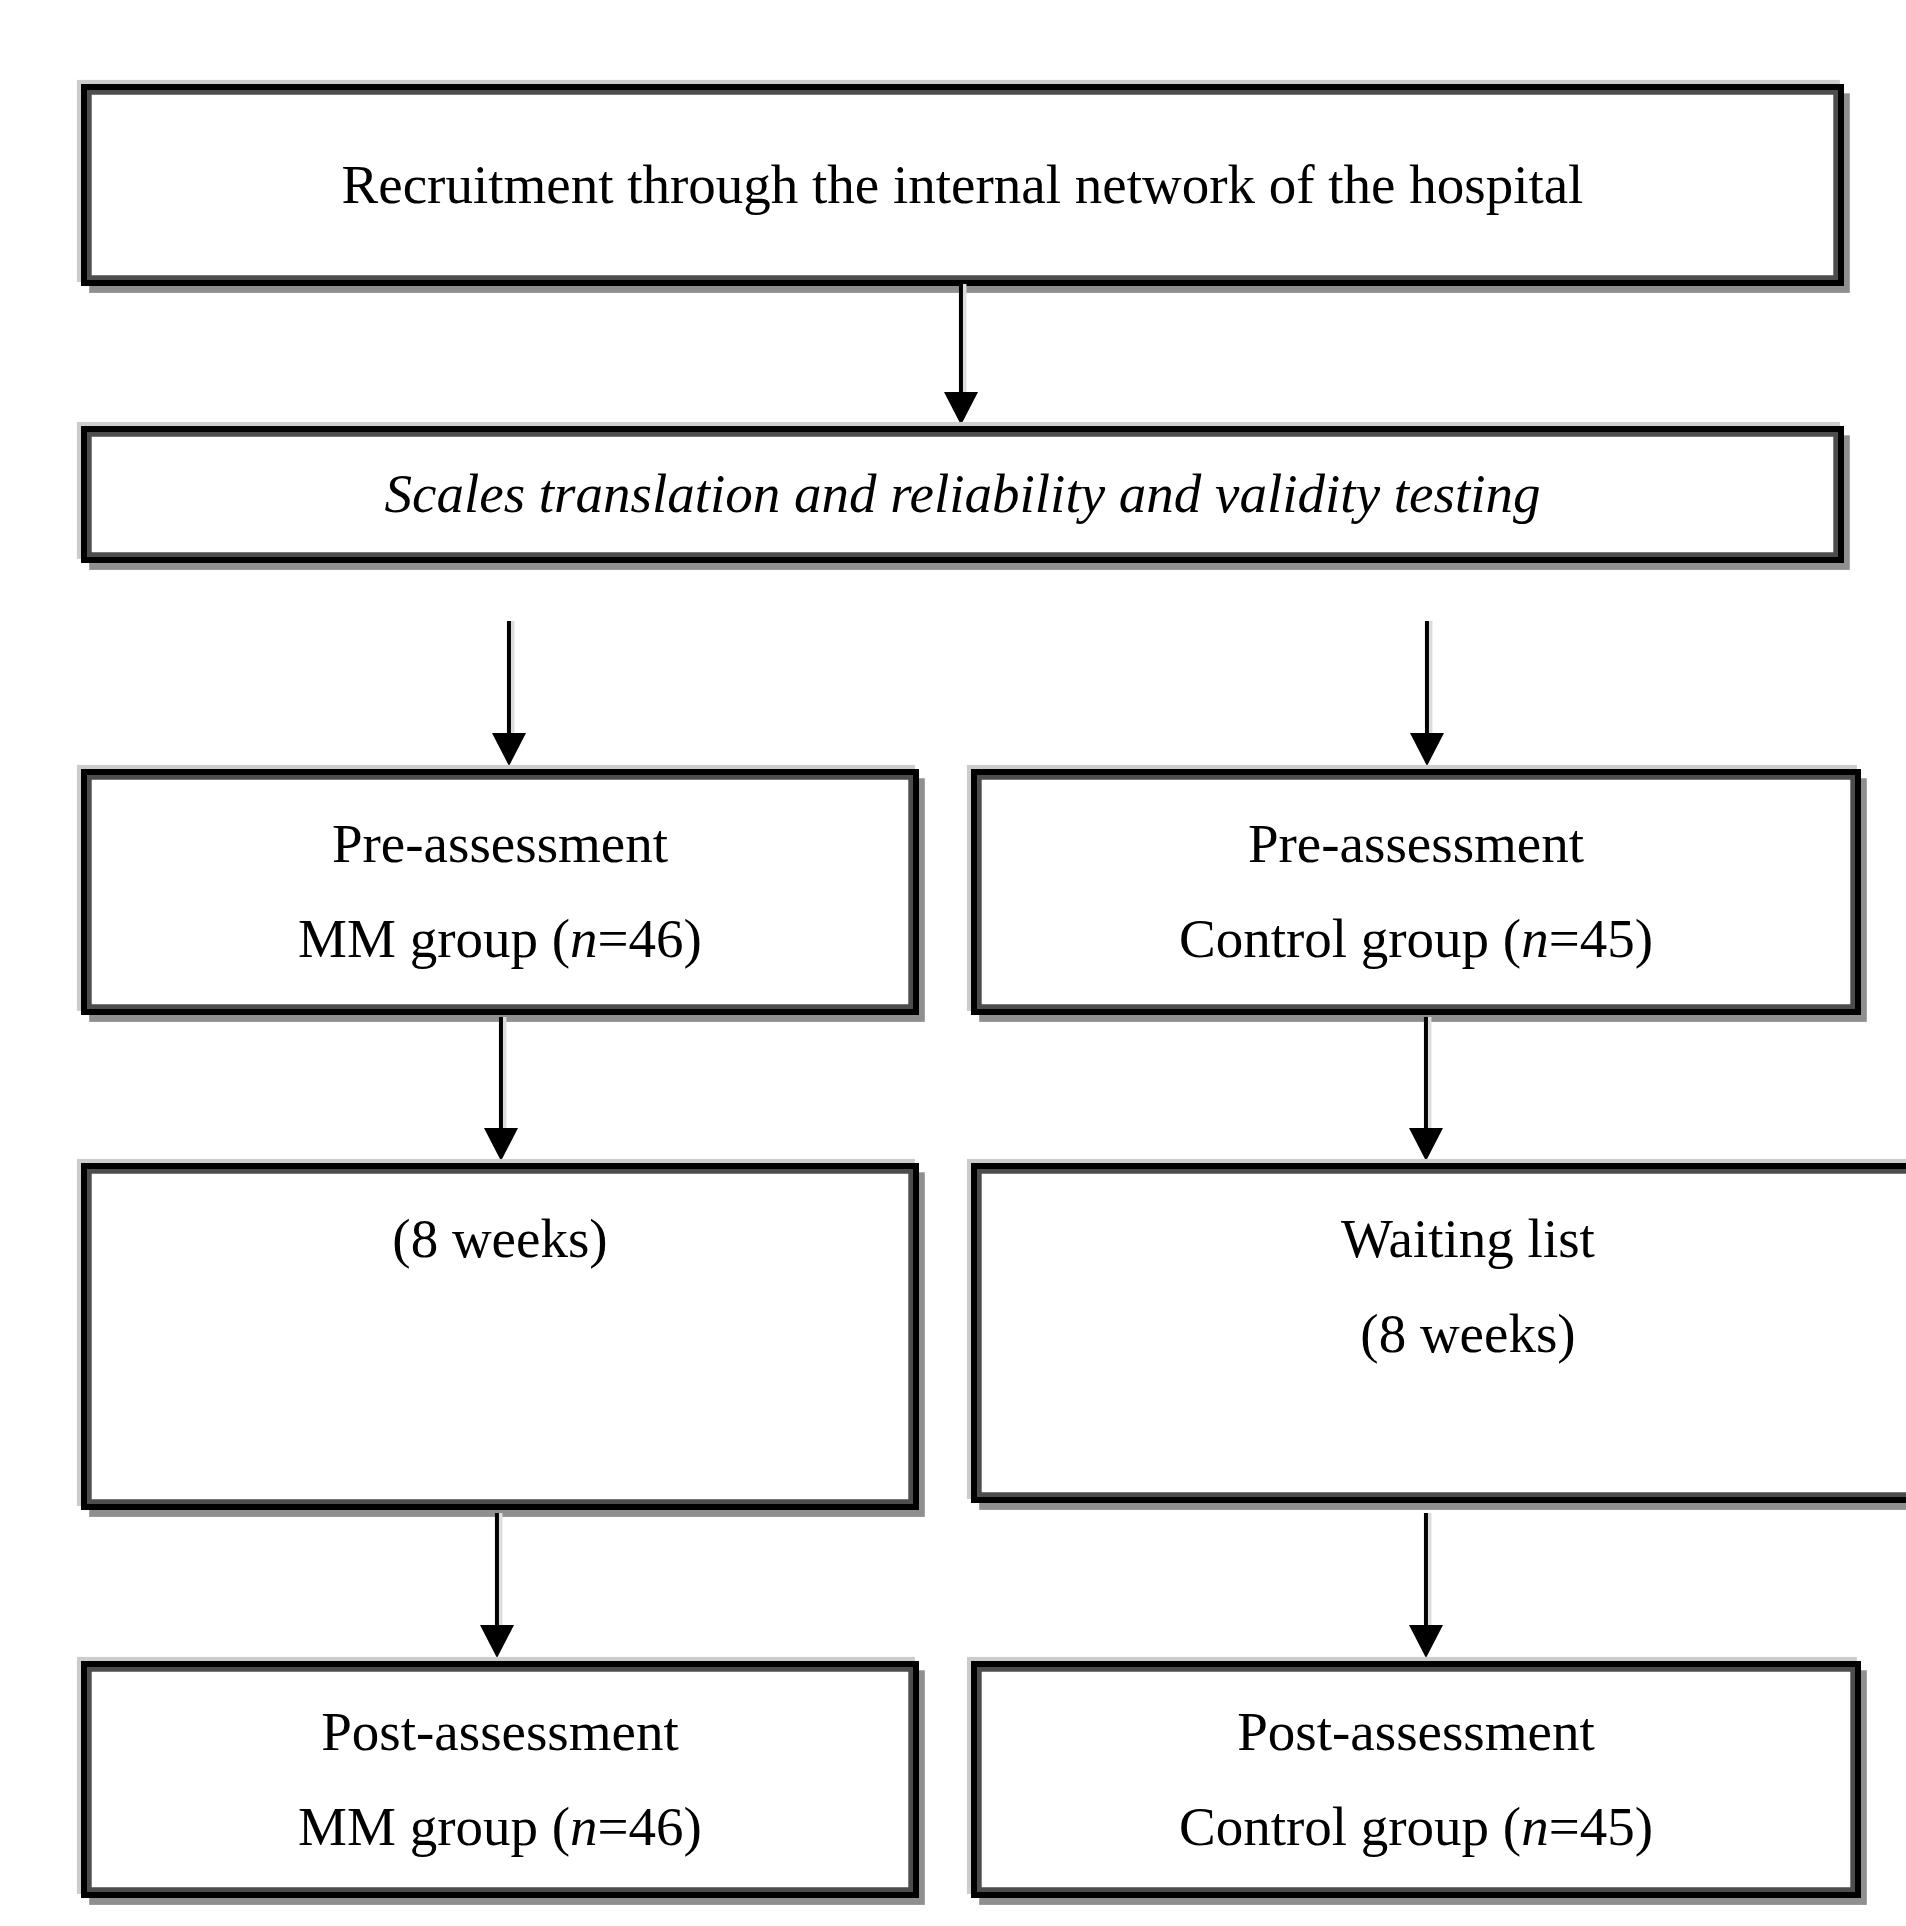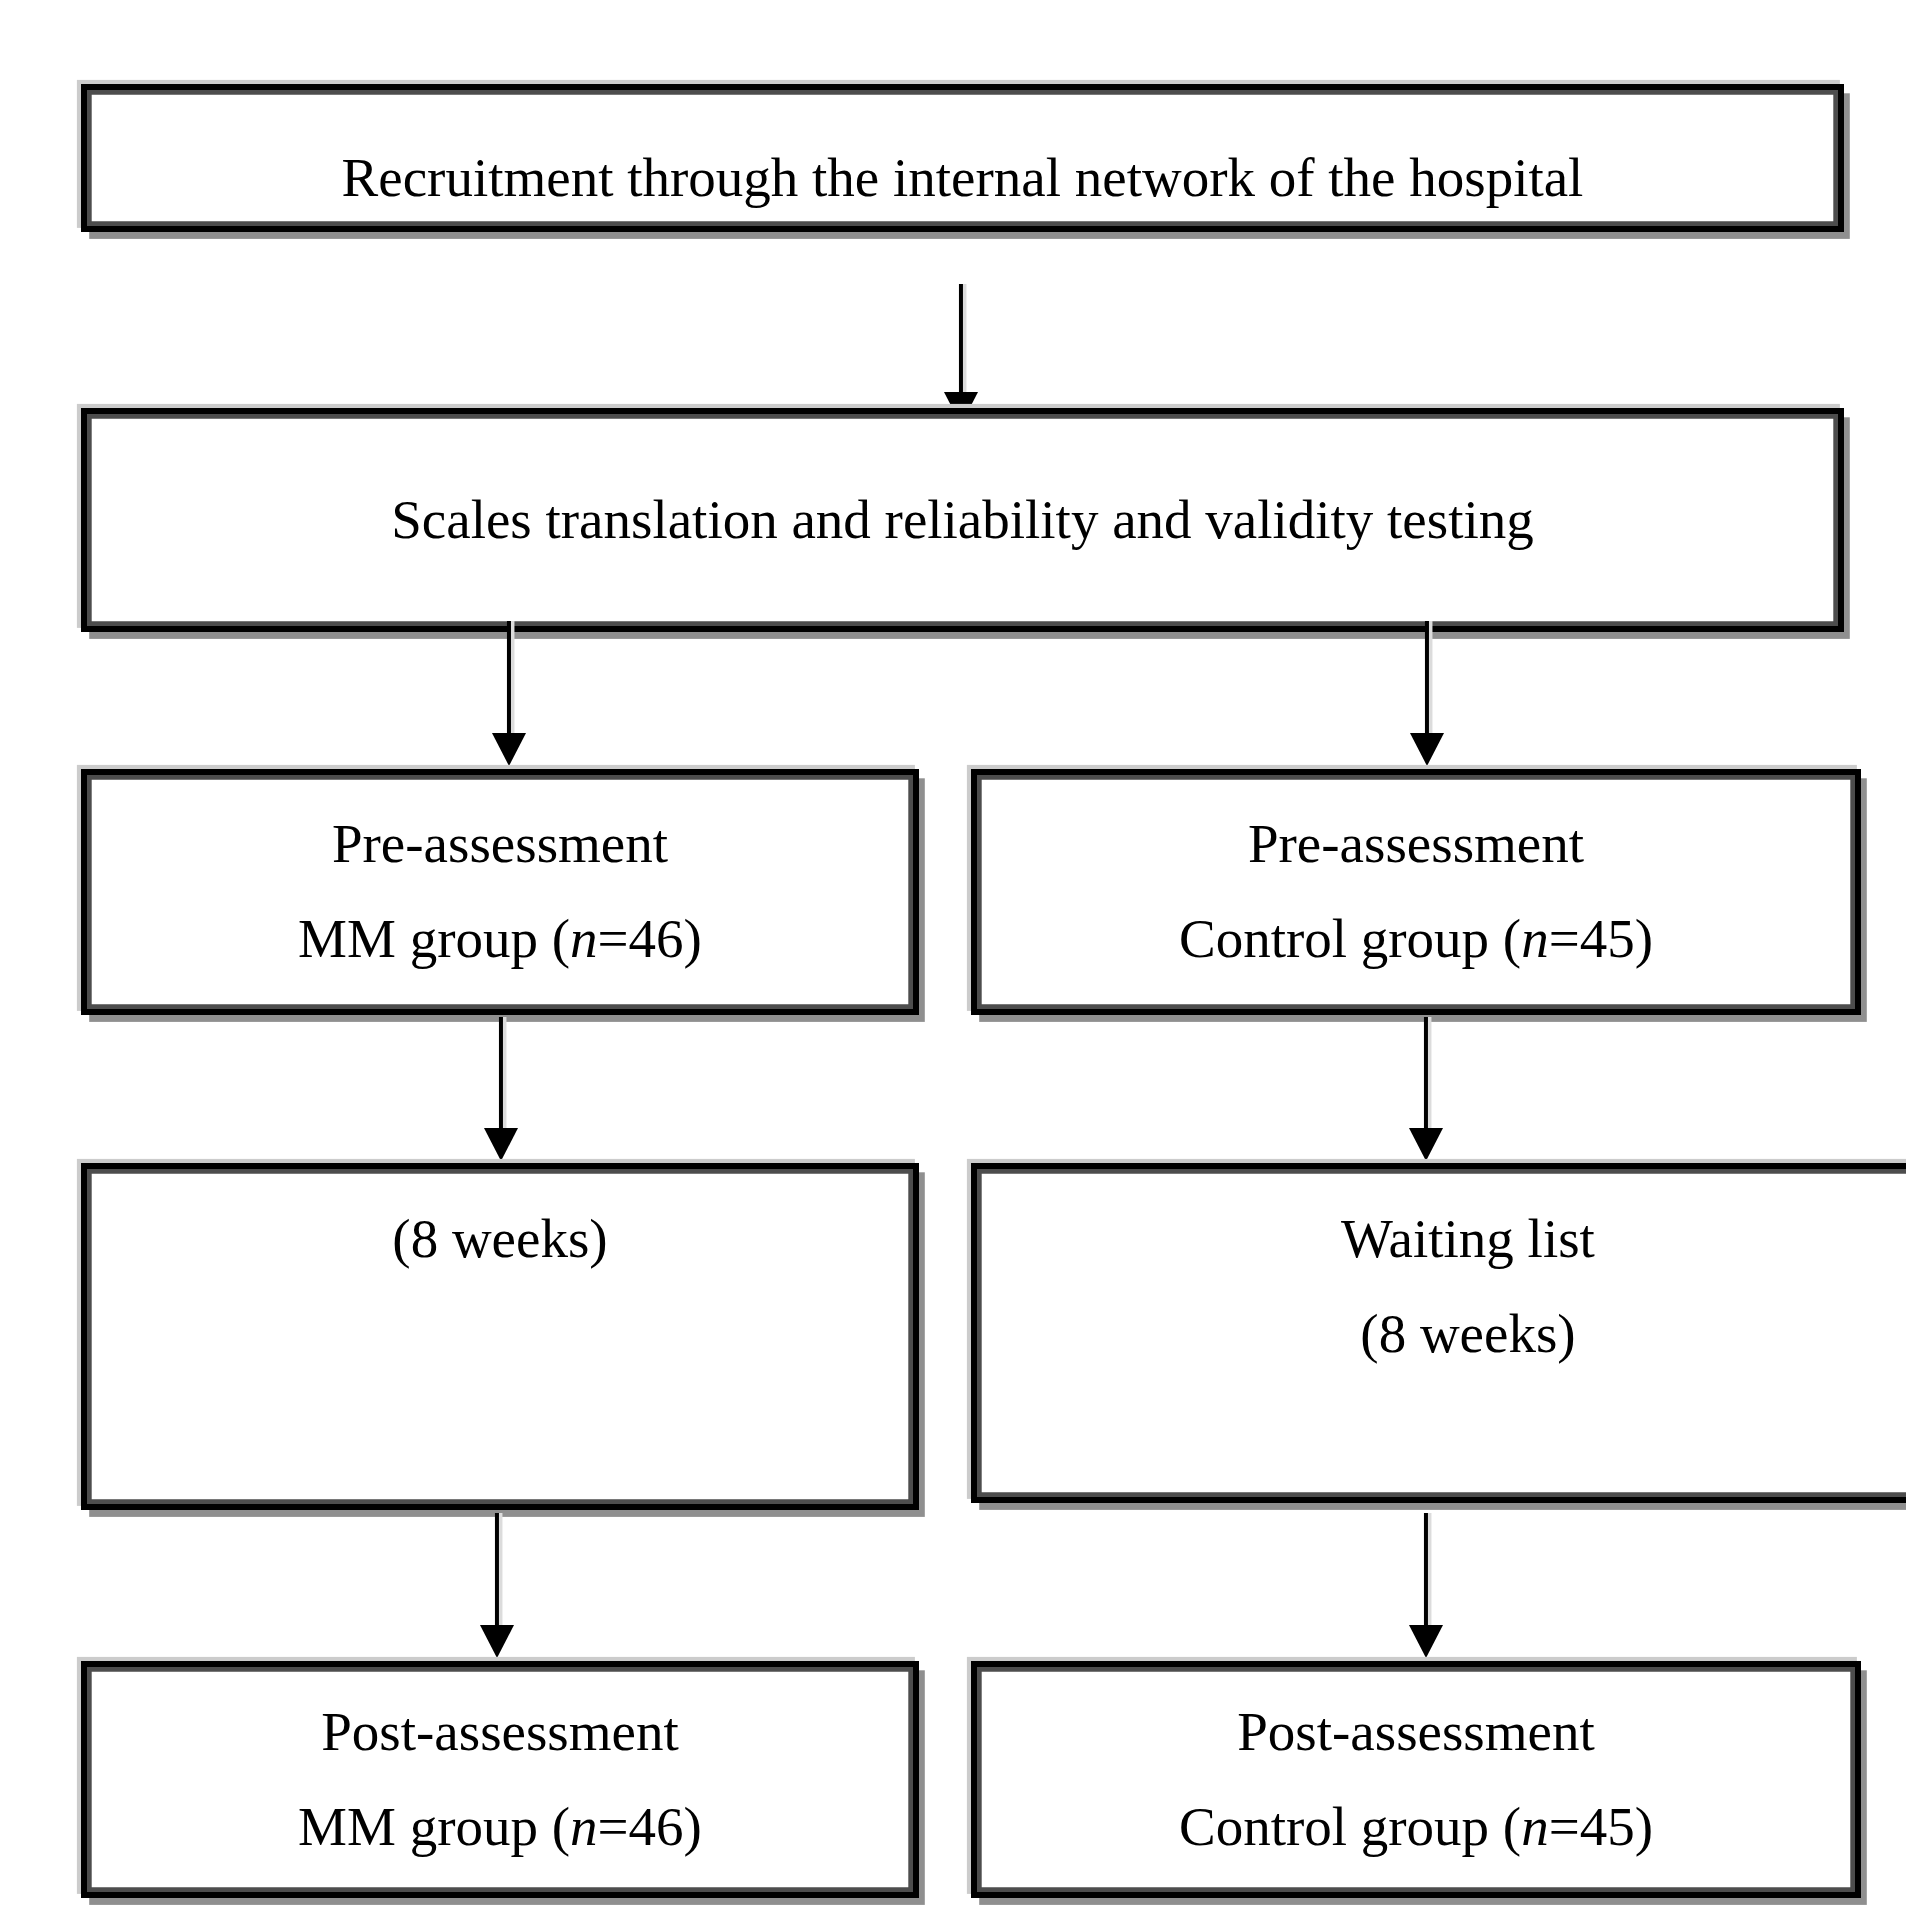--- a/index.html
+++ b/index.html
@@ -33,22 +33,22 @@
     line-height: 1.72;
     white-space: nowrap;
   }
   .box.top-align {
     justify-content: flex-start;
     padding-top: 23px;
   }
   .it { font-style: italic; }
 
   
-  #b-recruitment { left: 81px;  top: 84px;  width: 1763px; height: 148px; justify-content: flex-end; }
-  #b-scales      { left: 81px;  top: 408px;  width: 1763px; height: 224px; }
+  #b-recruitment { left: 81px;  top: 84px;  width: 1763px; height: 202px; }
+  #b-scales      { left: 81px;  top: 426px;  width: 1763px; height: 137px; font-style: italic; }
   #b-pre-mm      { left: 81px;  top: 769px; width: 838px; height: 246px; }
   #b-pre-ctl     { left: 971px; top: 769px; width: 890px; height: 246px; }
   #b-mind        { left: 81px;  top: 1163px; width: 838px; height: 347px; }
   #b-wait        { left: 971px; top: 1163px; width: 994px; height: 340px; }
   #b-post-mm     { left: 81px;  top: 1661px; width: 838px; height: 237px; }
   #b-post-ctl    { left: 971px; top: 1661px; width: 890px; height: 237px; }
 
   
   .arrow { position: absolute; width: 37px; }
   .arrow .shaft {

